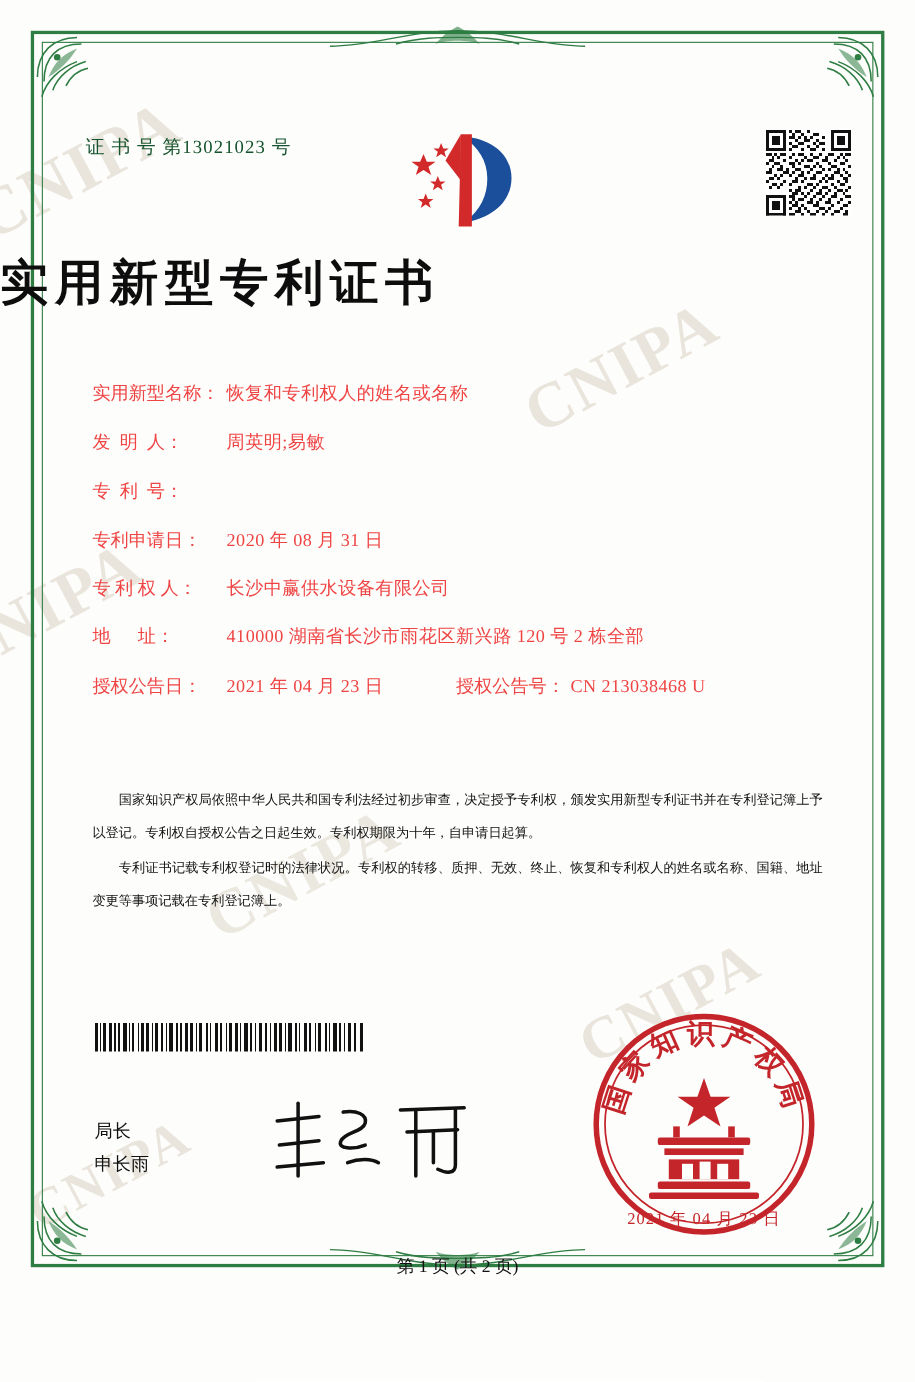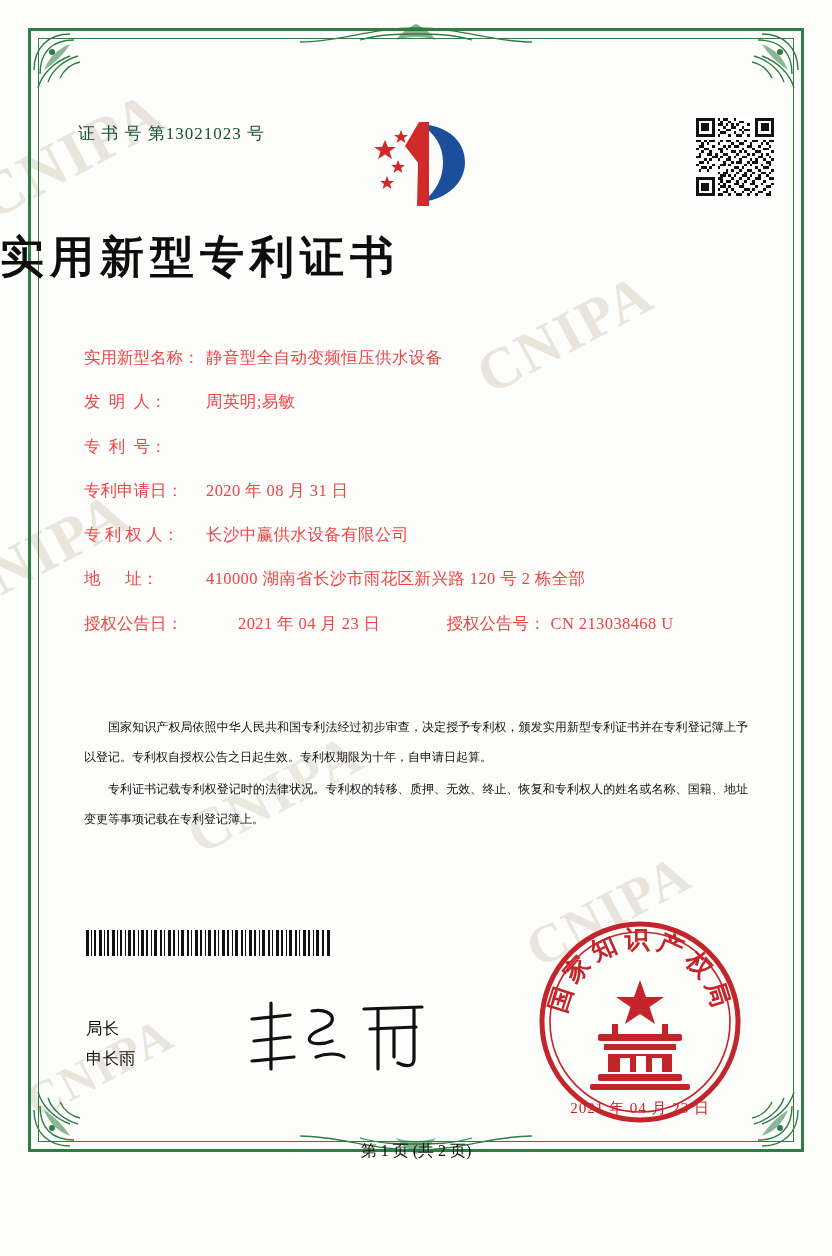--- a/index.html
+++ b/index.html
@@ -520,21 +520,21 @@
         <polygon points="46,64 48,69 53,69 49,72 50.5,77 46,74 41.5,77 43,72 39,69 44,69"></polygon>
       </g>
     </svg>
   </div>
 
   <div class="cert-title">实用新型专利证书</div>
 
   <div class="fields">
     <div class="frow">
       <div class="flabel">实用新型名称：</div>
-      <div class="fvalue">静音型全自动变频恒压供水设备</div>
+      <div class="fvalue">恢复和专利权人的姓名或名称</div>
     </div>
     <div class="frow">
       <div class="flabel">发  明  人：</div>
       <div class="fvalue">周英明;易敏</div>
     </div>
     <div class="frow">
       <div class="flabel">专  利  号：</div>
     </div>
     <div class="frow">
       <div class="flabel">专利申请日：</div>
@@ -542,21 +542,21 @@
     </div>
     <div class="frow">
       <div class="flabel">专 利 权 人：</div>
       <div class="fvalue">长沙中赢供水设备有限公司</div>
     </div>
     <div class="frow">
       <div class="flabel">地      址：</div>
       <div class="fvalue">410000 湖南省长沙市雨花区新兴路 120 号 2 栋全部</div>
     </div>
     <div class="frow frow-split">
-      <div class="seg1" style="display:flex;align-items:flex-end;gap:32px;">
+      <div class="seg1" style="display:flex;align-items:flex-end;">
         <div class="flabel">授权公告日：</div>
         <div class="fvalue">2021 年 04 月 23 日</div>
       </div>
       <div class="seg2">
         <div class="flabel">授权公告号：</div>
         <div class="fvalue">CN 213038468 U</div>
       </div>
     </div>
   </div>
 

